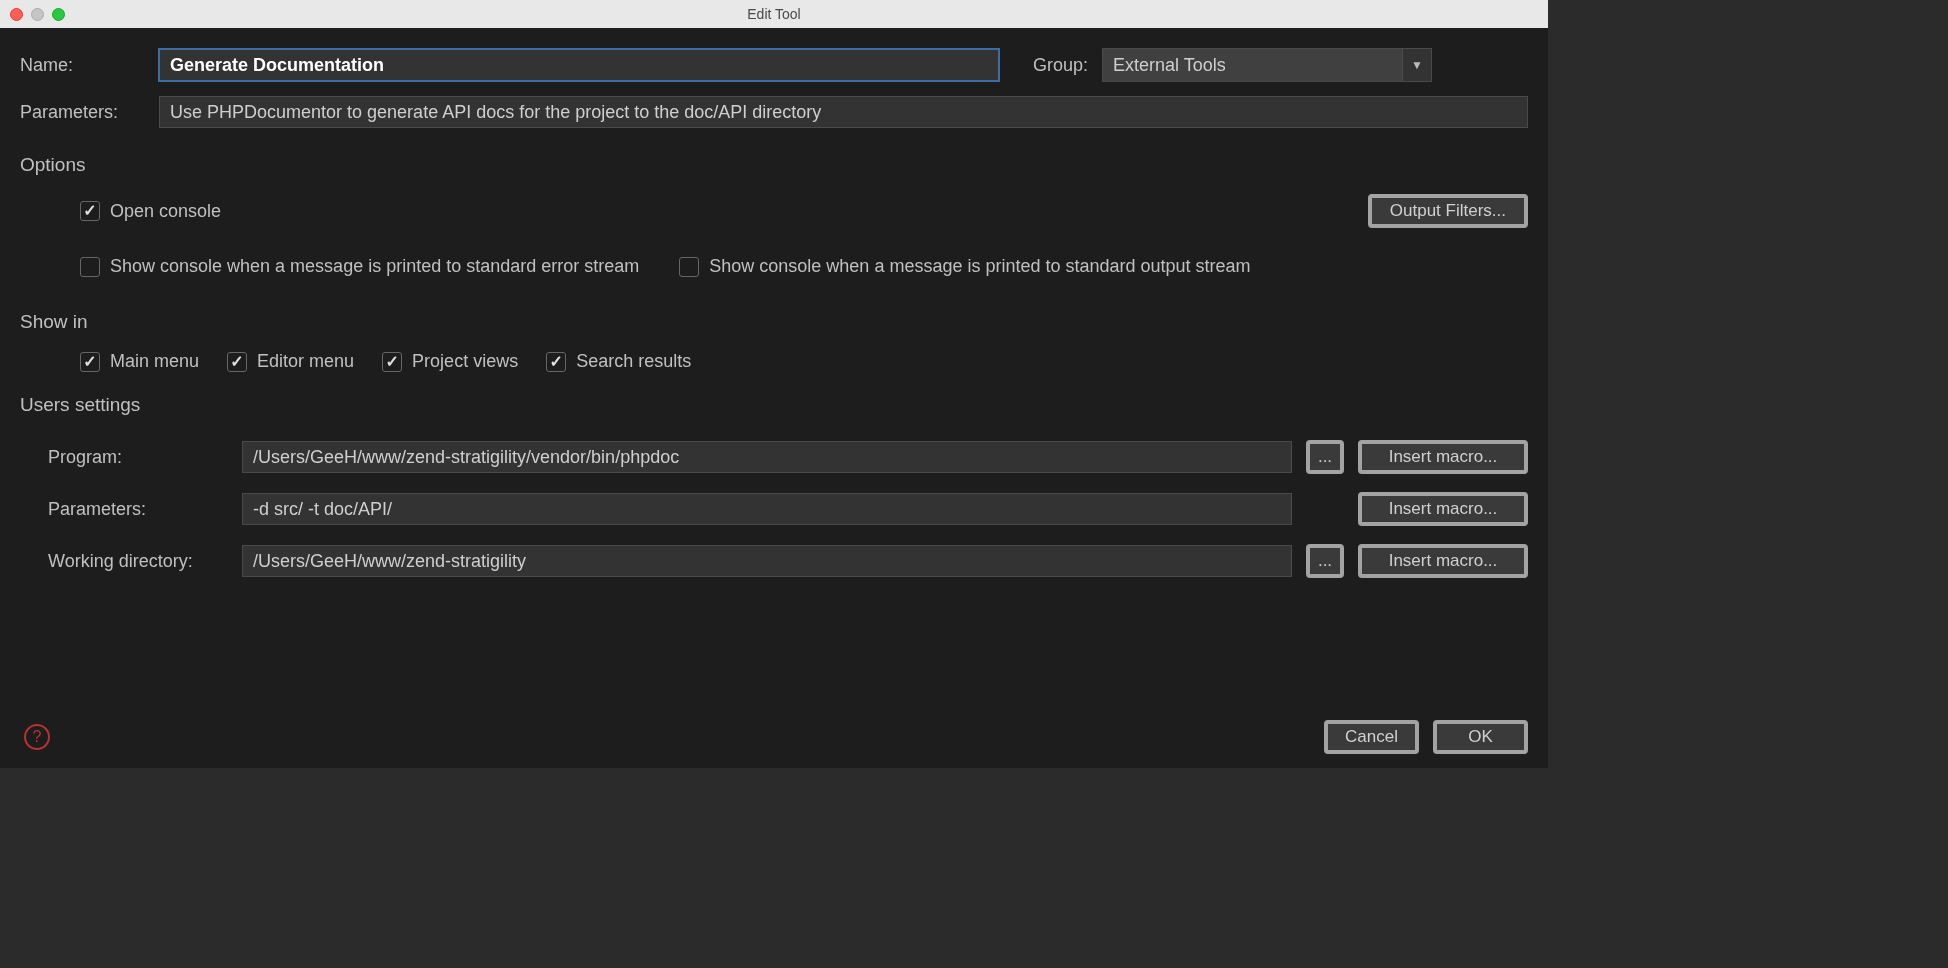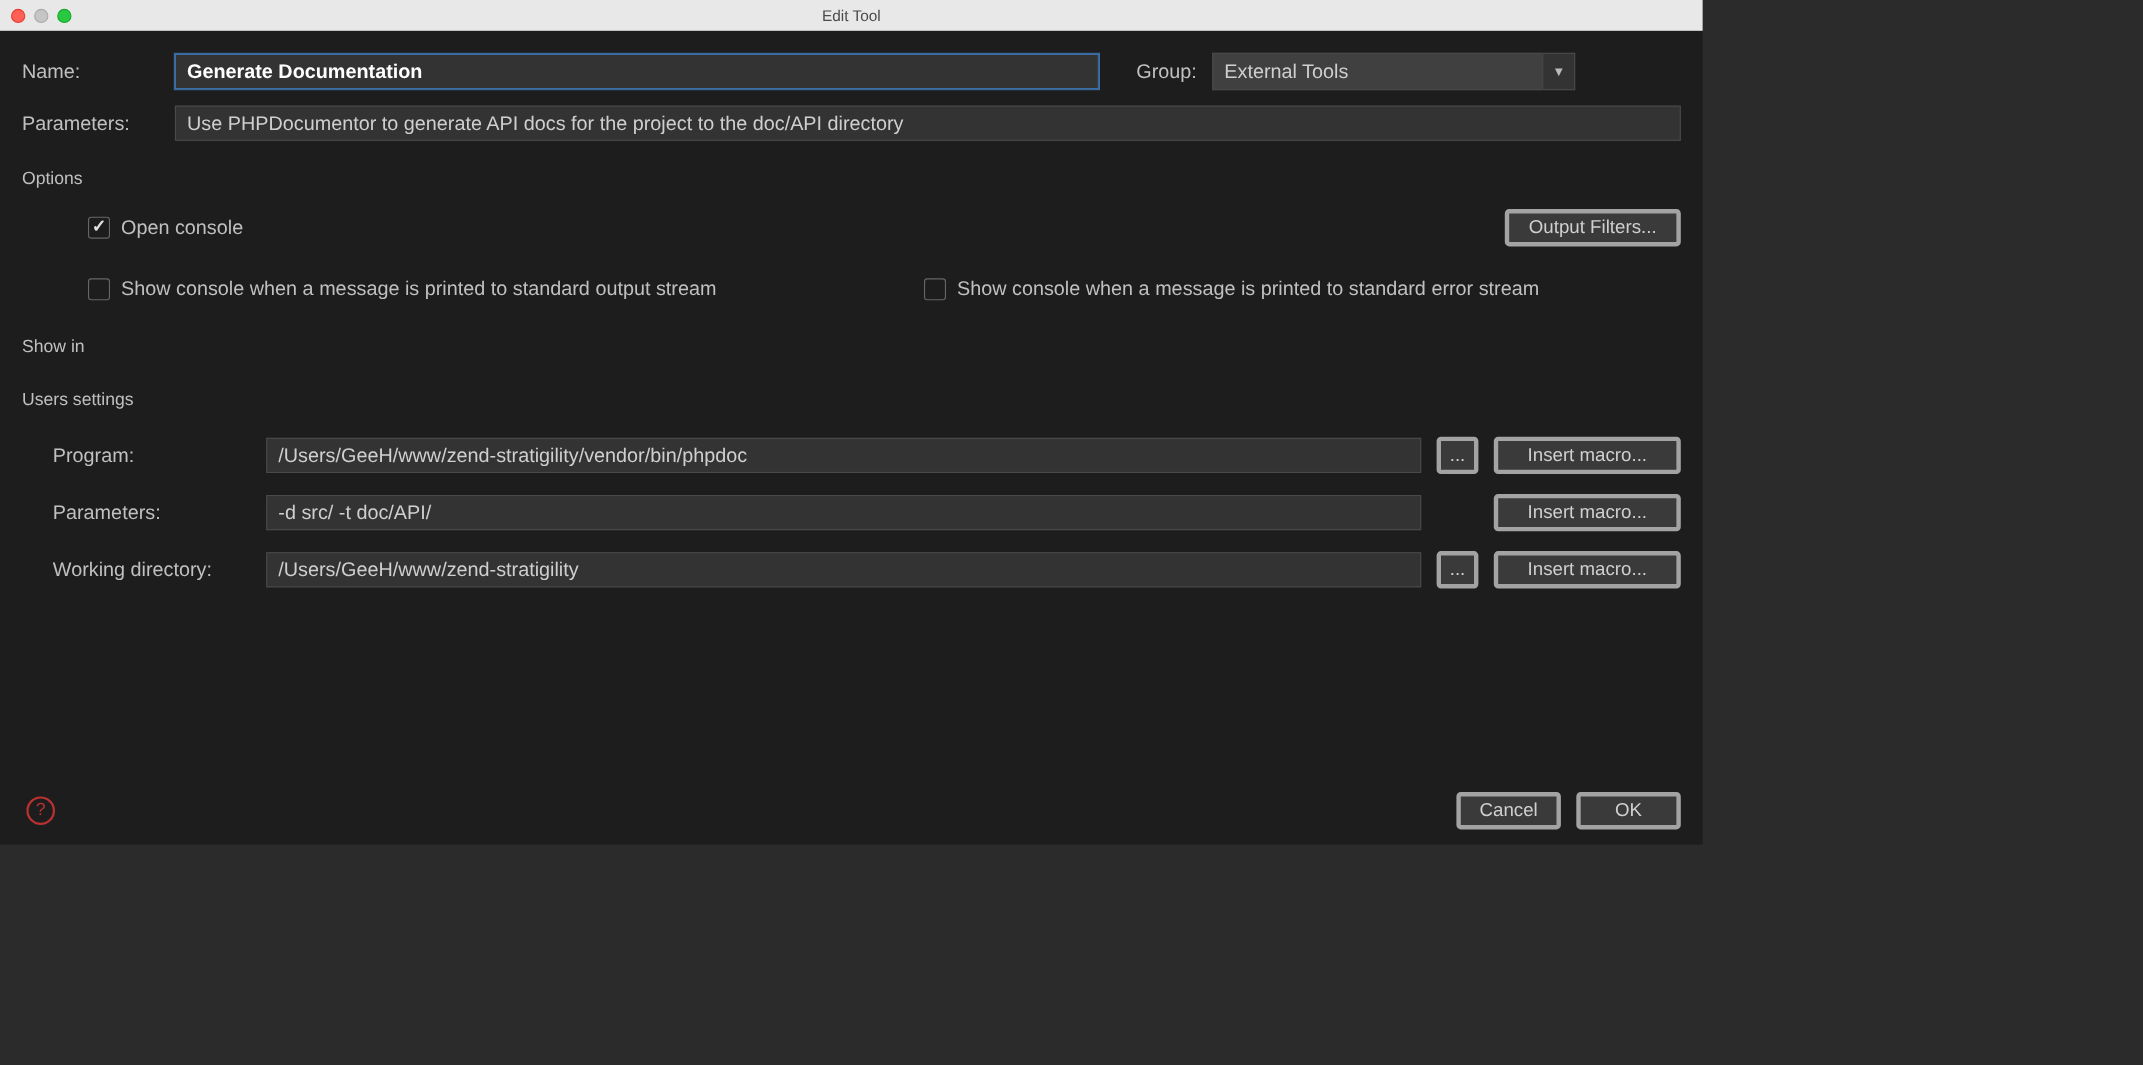--- a/index.html
+++ b/index.html
@@ -103,21 +103,21 @@
       background: #333333;
       border: 1px solid #4a4a4a;
       display: flex;
       align-items: center;
       justify-content: center;
       color: #bbb;
       font-size: 12px;
     }
 
     .section-header {
-      font-size: 16px;
+      font-size: 19px;
       color: #c0c0c0;
       margin-top: 12px;
       margin-bottom: 18px;
     }
 
     .options-block {
       padding-left: 60px;
     }
     .option-row-wide {
       display: flex;
@@ -267,32 +267,50 @@
     <div class="options-top-row">
       <div class="mid-grp checkbox-group">
         <span class="cb checked"></span>
         <span class="cb-label">Open console</span>
       </div>
       <div class="right-grp">
         <div class="btn">Output Filters...</div>
       </div>
     </div>
     <div class="option-row-wide">
+      <div class="checkbox-group">
+        <span class="cb"></span>
+        <span class="cb-label">Show console when a message is printed to standard error stream</span>
+      </div>
       <div class="checkbox-group" style="flex:0 0 720px;">
         <span class="cb"></span>
         <span class="cb-label">Show console when a message is printed to standard output stream</span>
       </div>
-      <div class="checkbox-group">
-        <span class="cb"></span>
-        <span class="cb-label">Show console when a message is printed to standard error stream</span>
-      </div>
     </div>
   </div>
 
   <div class="section-header">Show in</div>
+  <div class="showin-row">
+    <div class="checkbox-group">
+      <span class="cb checked"></span>
+      <span class="cb-label">Main menu</span>
+    </div>
+    <div class="checkbox-group">
+      <span class="cb checked"></span>
+      <span class="cb-label">Editor menu</span>
+    </div>
+    <div class="checkbox-group">
+      <span class="cb checked"></span>
+      <span class="cb-label">Project views</span>
+    </div>
+    <div class="checkbox-group">
+      <span class="cb checked"></span>
+      <span class="cb-label">Search results</span>
+    </div>
+  </div>
 
   <div class="section-header">Users settings</div>
   <div class="tool-settings">
     <div class="ts-row">
       <div class="ts-label">Program:</div>
       <input class="text-input ts-input" value="/Users/GeeH/www/zend-stratigility/vendor/bin/phpdoc" style="">
       <div class="btn btn-square">...</div>
       <div class="btn" style="width:170px;">Insert macro...</div>
     </div>
     <div class="ts-row">

